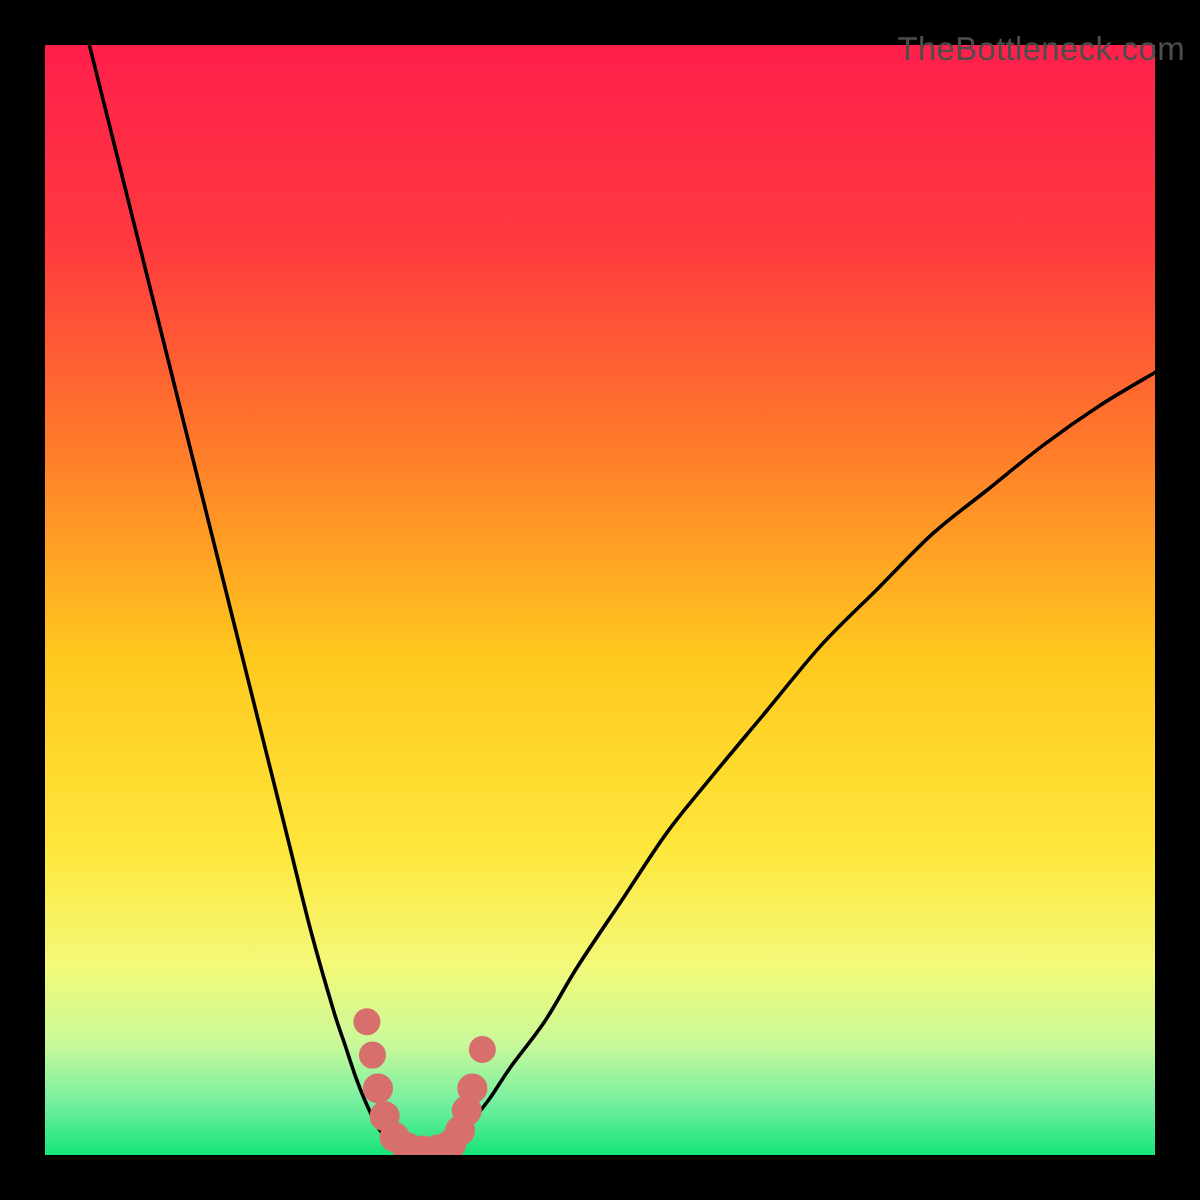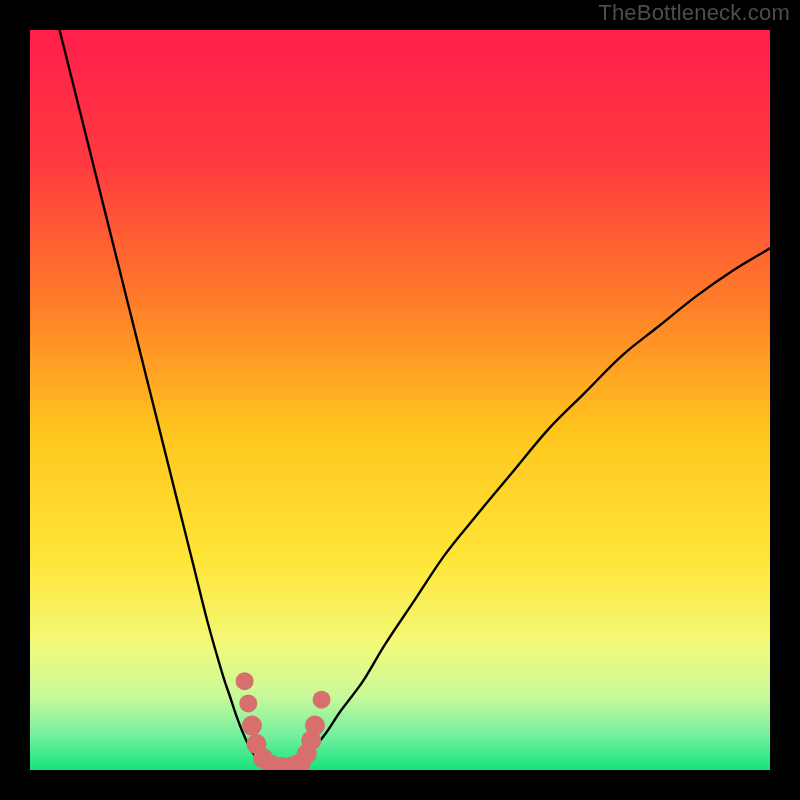--- a/index.html
+++ b/index.html
@@ -20,21 +20,21 @@
   .plot {
     position: absolute;
     left: 30px;
     top: 30px;
     width: 740px;
     height: 740px;
     overflow: hidden;
   }
   .watermark {
     position: absolute;
-    top: 0;
+    top: 20px;
     right: 10px;
     color: #4d4d4d;
     font-size: 22px;
     font-weight: 500;
     letter-spacing: 0.2px;
     z-index: 20;
   }
   svg {
     display: block;
   }

